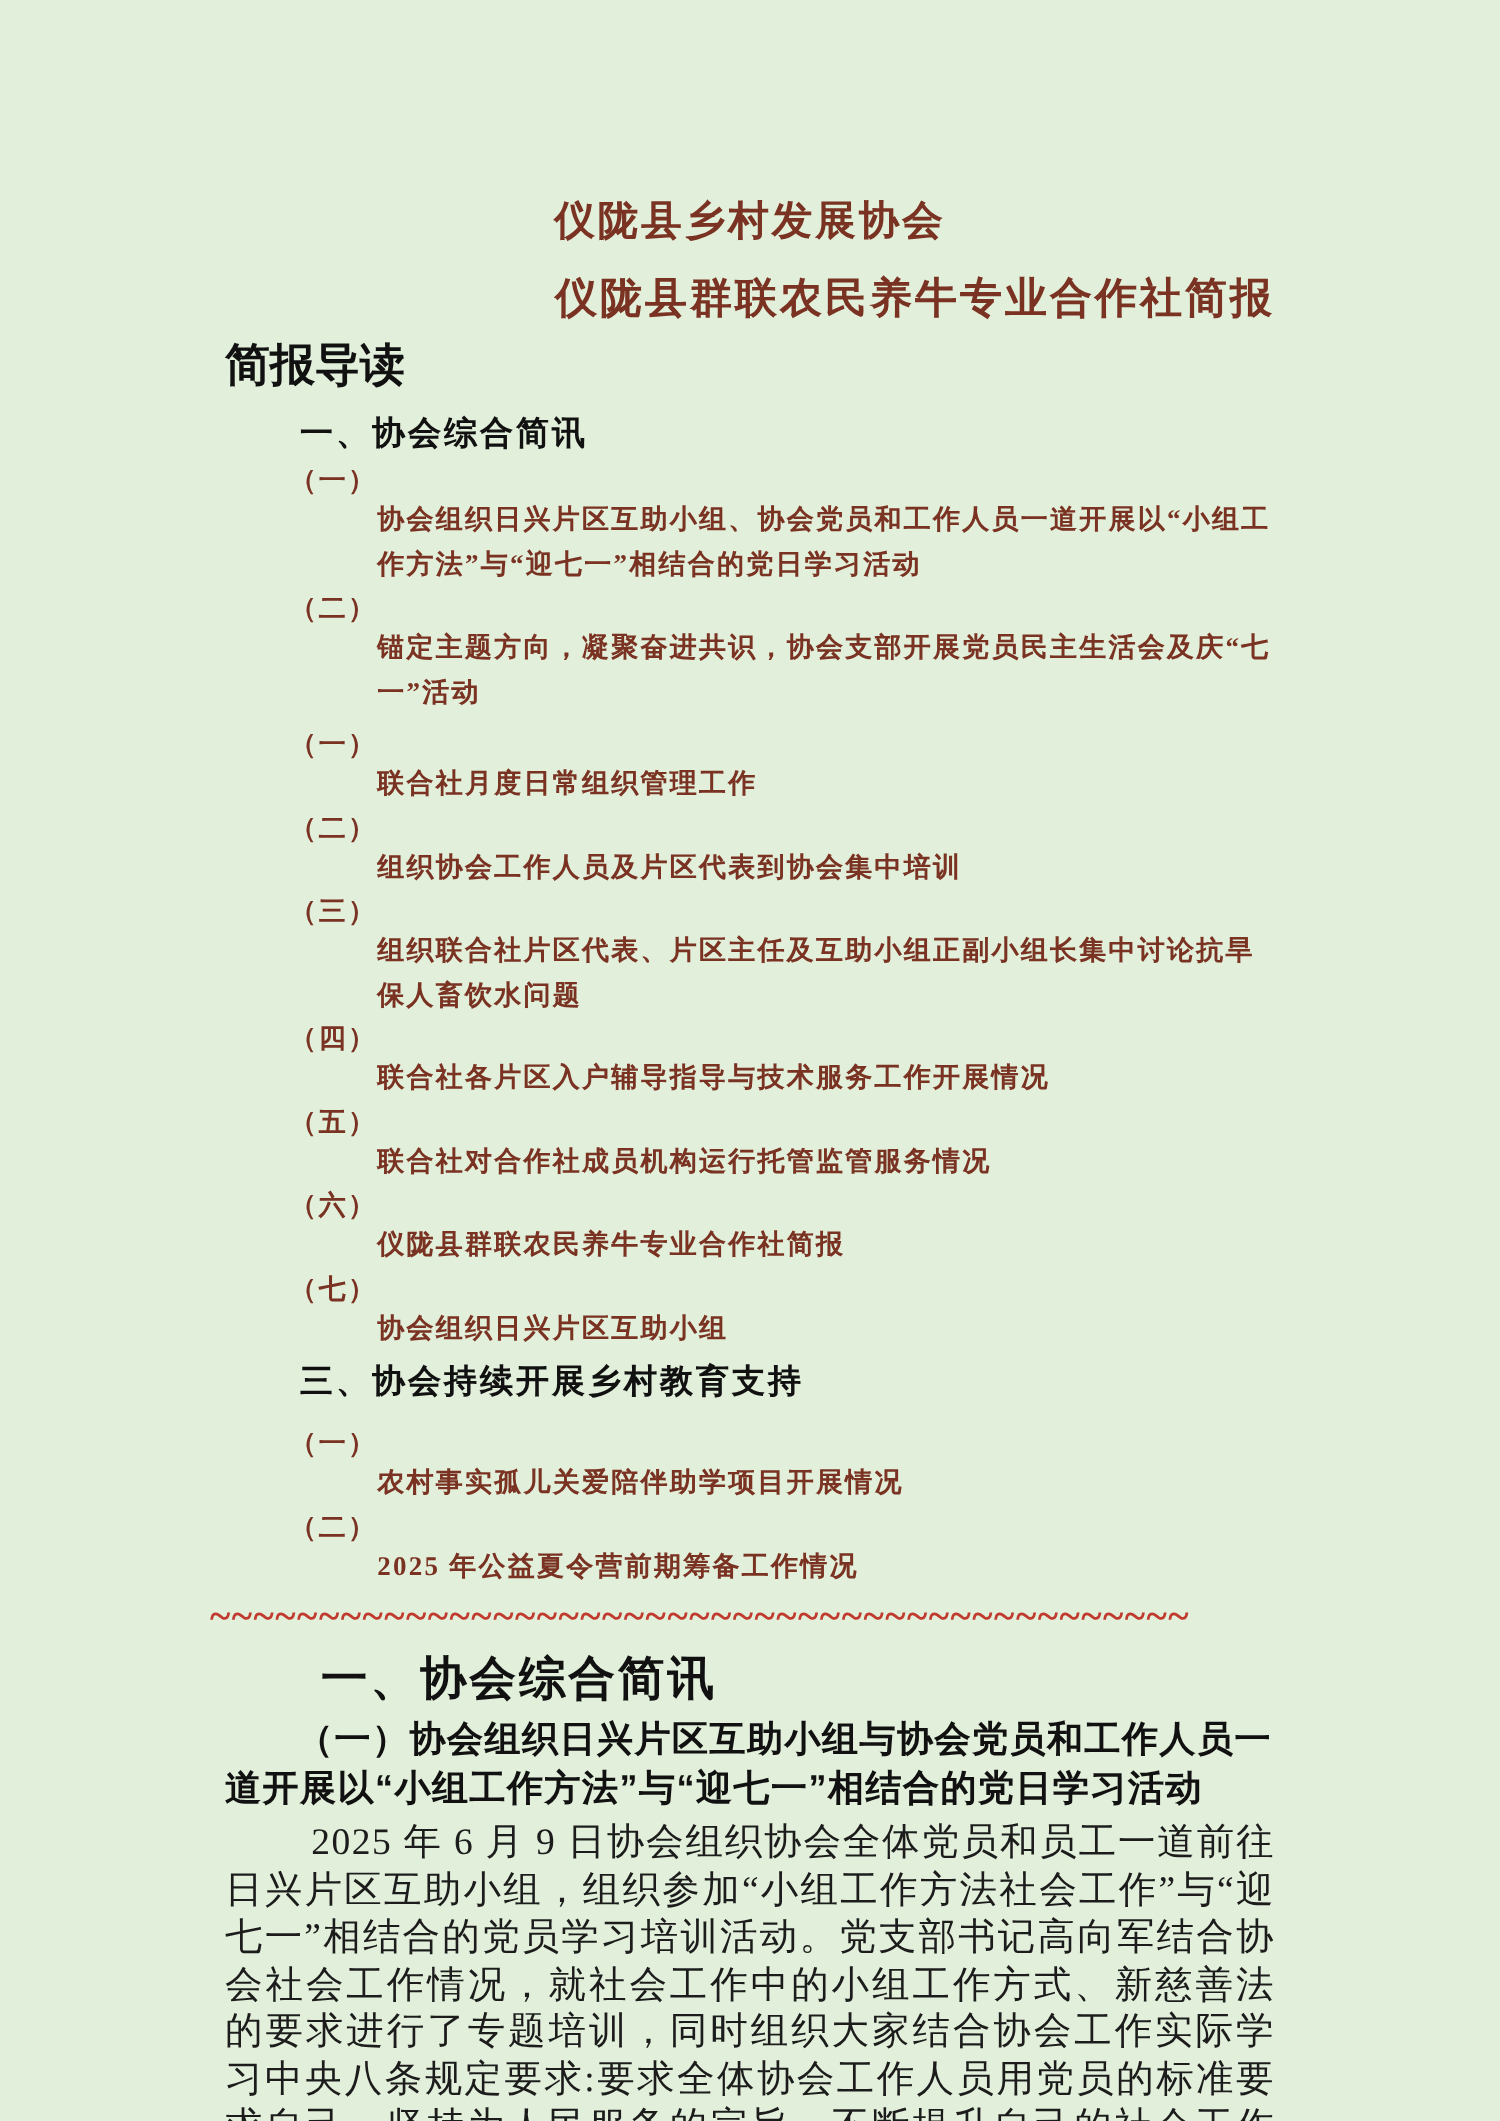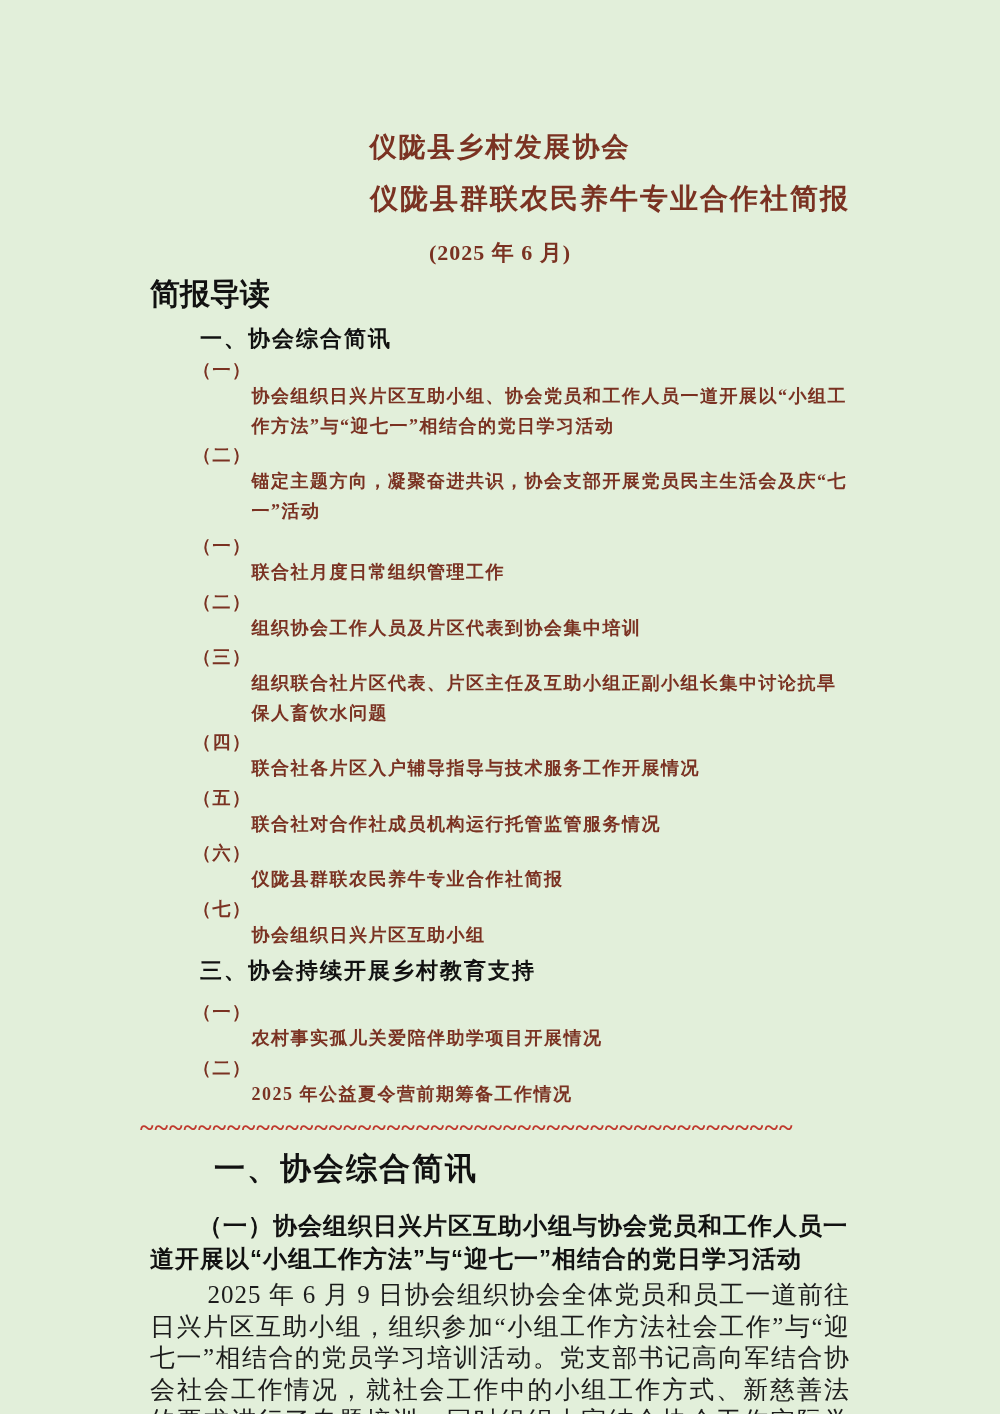--- a/index.html
+++ b/index.html
@@ -101,21 +101,21 @@
     margin-top: 8px;
     padding-left: 64px;
     font-family: "Liberation Sans", sans-serif;
     font-weight: bold;
     font-size: 31px;
     line-height: 40px;
     color: #111111;
     letter-spacing: 2px;
   }
   .sub-heading {
-    margin-top: 20px;
+    margin-top: 4px;
     font-family: "Liberation Sans", sans-serif;
     font-weight: bold;
     font-size: 24px;
     line-height: 33px;
     color: #111111;
     text-indent: 2em;
     letter-spacing: 1px;
   }
   .body-par {
     margin-top: 4px;
@@ -128,21 +128,20 @@
     letter-spacing: 1px;
   }
 </style>
 </head>
 <body>
 
 <div class="page">
 
   <div class="org-title">仪陇县乡村发展协会</div>
   <div class="doc-title">仪陇县群联农民养牛专业合作社简报</div>
-  <div class="date-line">(2025 年 6 月)</div>
 
   <div class="toc-heading">简报导读</div>
 
   <div class="toc">
 
     <div class="toc-sec-title">一、协会综合简讯</div>
     <div class="toc-items">
       <div class="toc-item">
         <span class="toc-no">（一）</span>
         <span class="toc-text">协会组织日兴片区互助小组、协会党员和工作人员一道开展以“小组工作方法”与“迎七一”相结合的党日学习活动</span>

